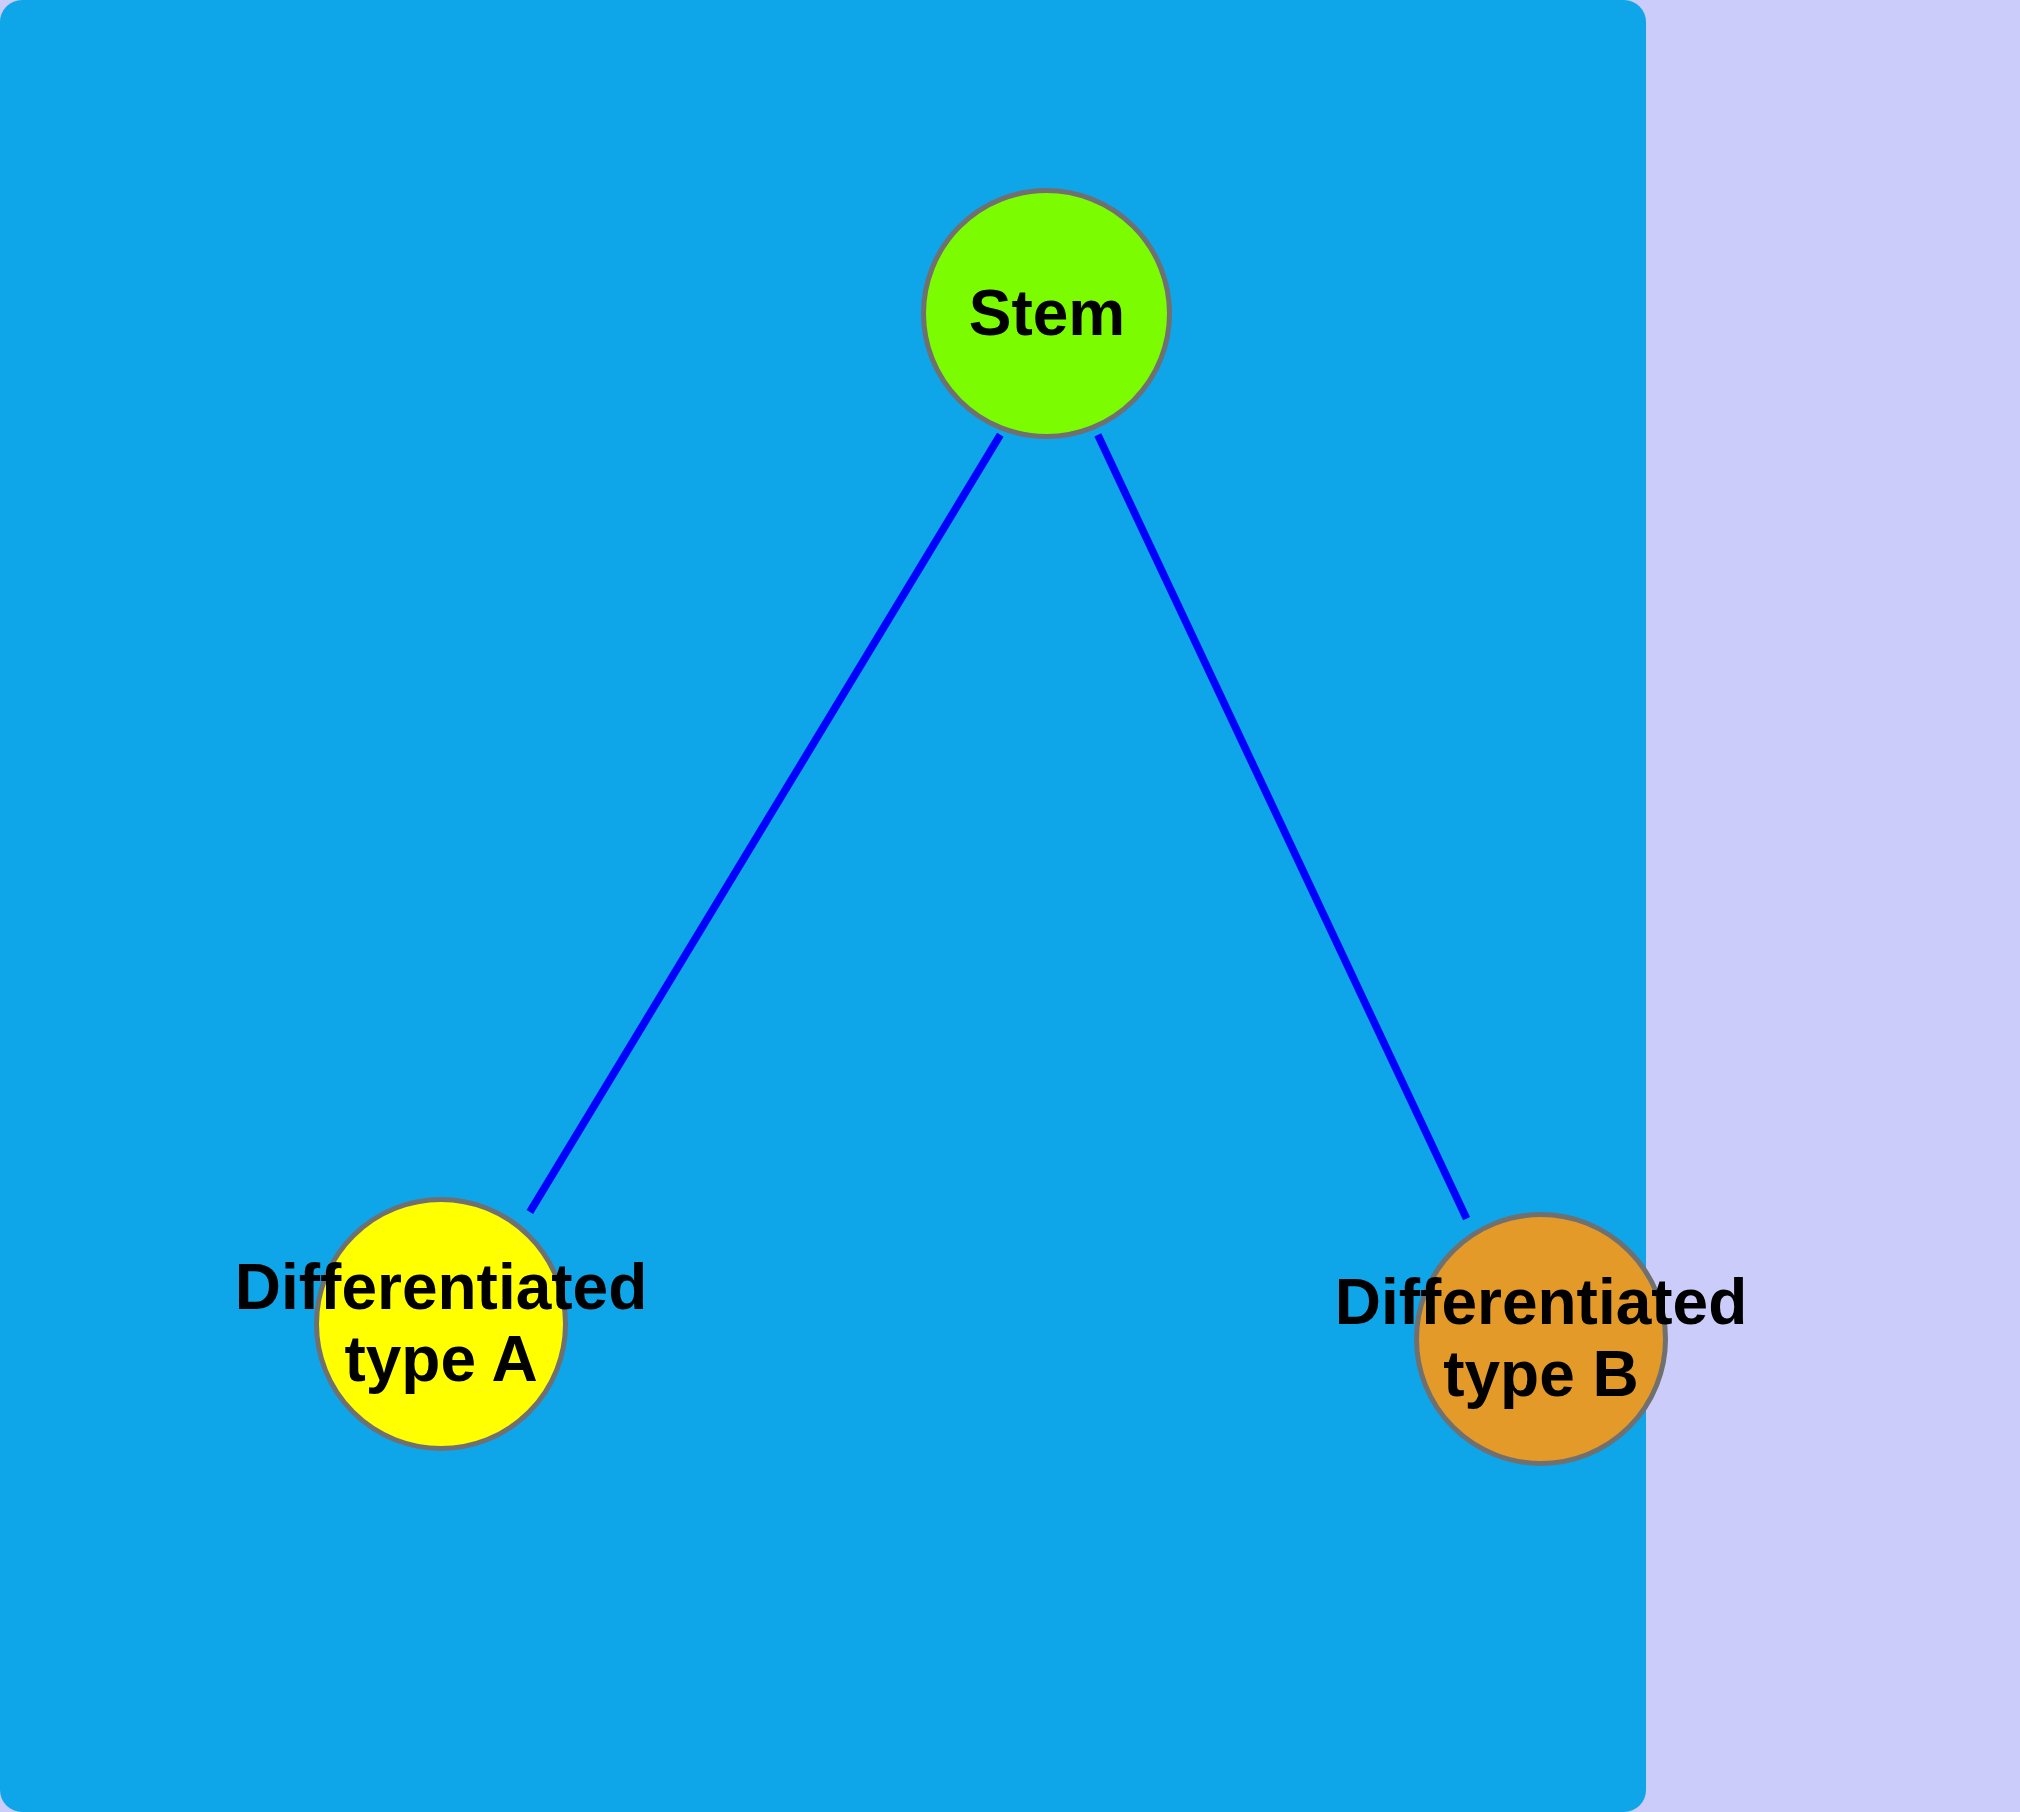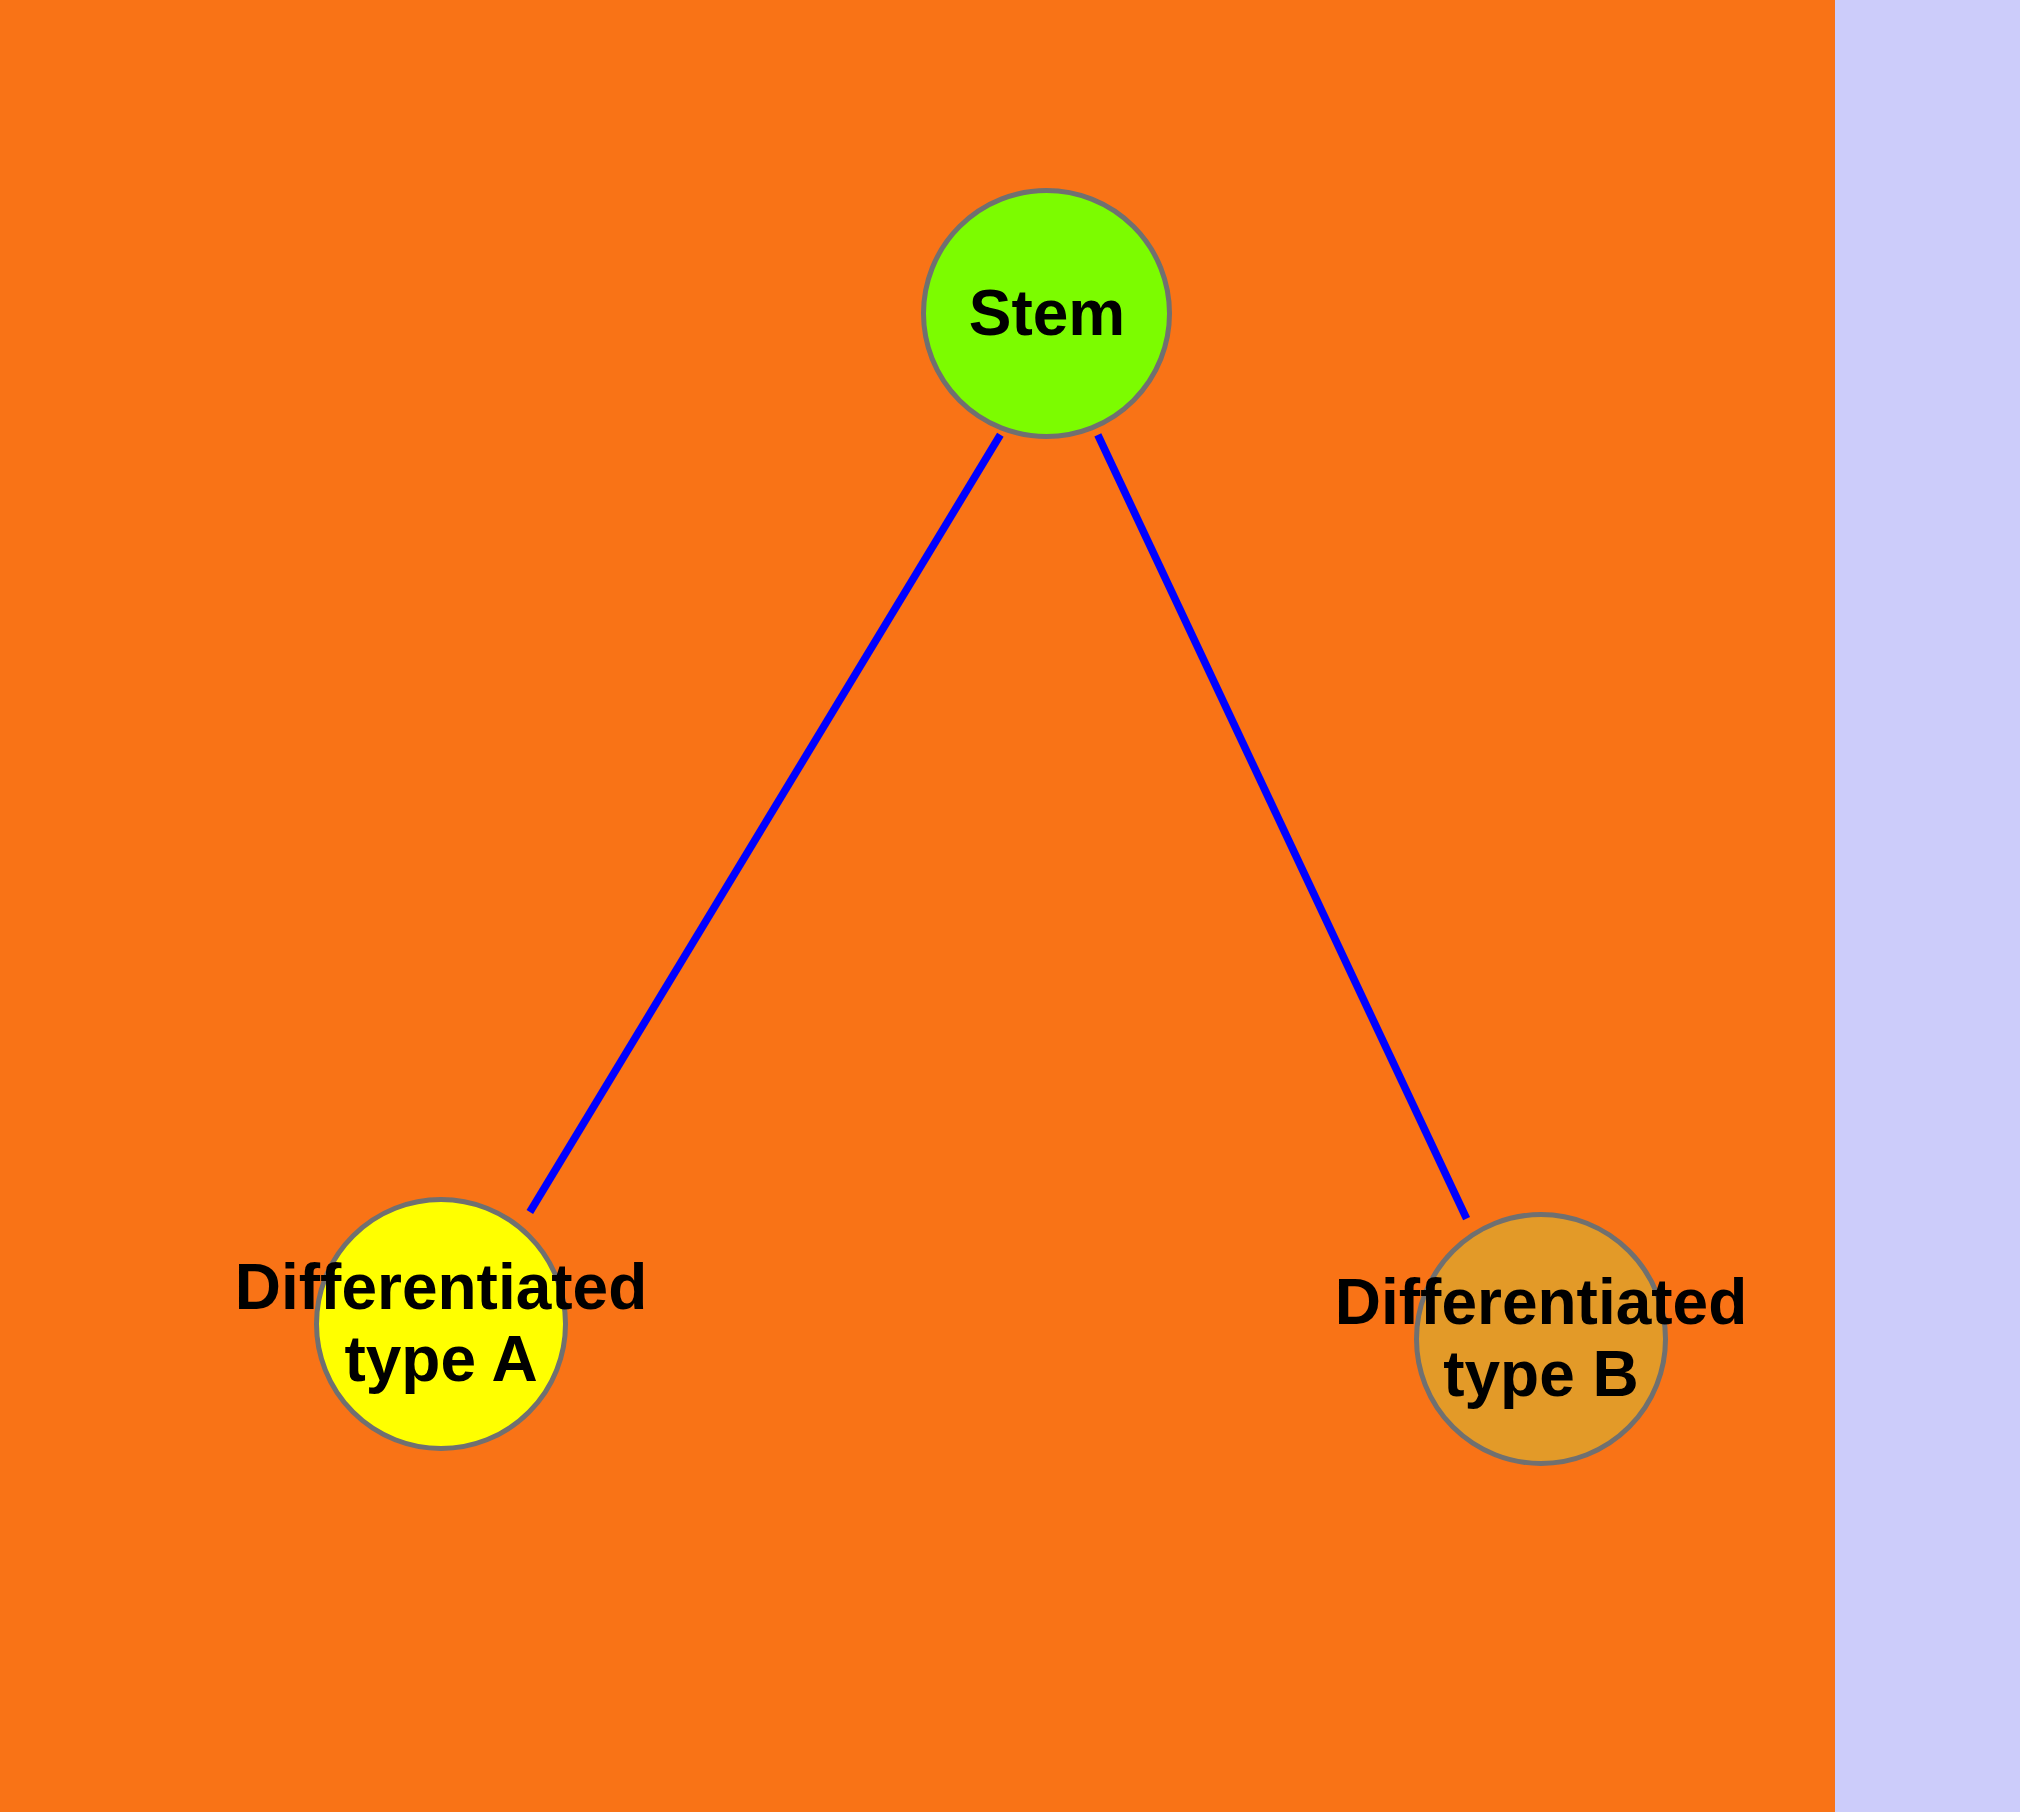--- a/index.html
+++ b/index.html
@@ -9,23 +9,24 @@
   }
   body {
     width: 2021px;
     height: 1812px;
     background: #ccccfa;
     font-family: "Liberation Sans", sans-serif;
     overflow: hidden;
   }
   #graph-canvas {
     position: relative;
-    width: 1835px;
+    width: 1646px;
     height: 1812px;
-    background: #f97316;
+    background: #0ea5e9;
+    border-radius: 22px;
   }
   #edge-layer {
     position: absolute;
     left: 0;
     top: 0;
     width: 2021px;
     height: 1812px;
     z-index: 1;
   }
   .node {

